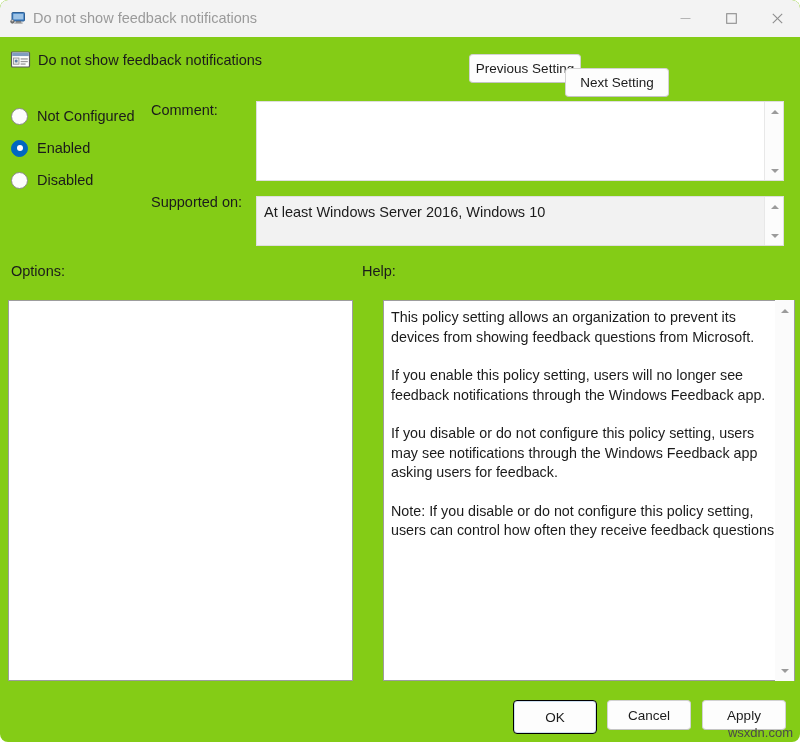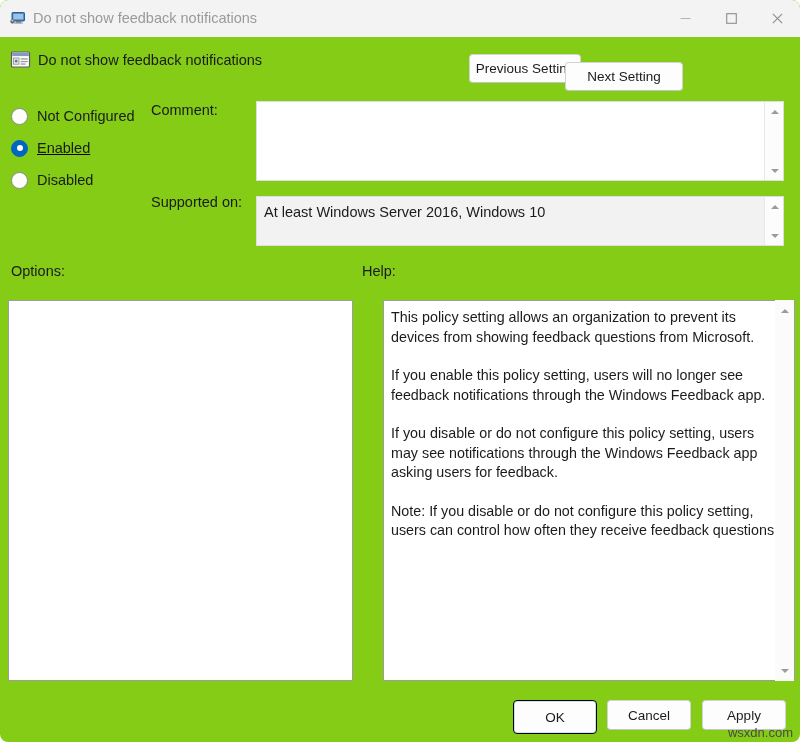--- a/index.html
+++ b/index.html
@@ -91,35 +91,35 @@
     cursor: default;
     padding: 0;
   }
   .btn-prev {
     position: absolute;
     left: 441px; top: 54px;
     width: 112px; height: 29px; margin-left: 28px;
   }
   .btn-next {
     position: absolute;
-    left: 565px; top: 62px;
-    width: 118px; height: 29px;
+    left: 565px; top: 68px;
+    width: 104px; height: 29px;
   }
 
   
   .radio-row {
     position: absolute;
     left: 11px;
     display: flex;
     align-items: center;
     height: 20px;
     cursor: default;
   }
   .radio-notconfig { top: 106px; text-align: center; }
-  .radio-enabled   { top: 138px; text-decoration: underline; }
+  .radio-enabled   { top: 138px; }
   .radio-disabled  { top: 170px; }
 
   .radio-mark {
     width: 17px;
     height: 17px;
     border-radius: 50%;
     border: 1.5px solid #8a8a8a;
     background: #fdfdfd;
     box-sizing: border-box;
     flex: 0 0 auto;

